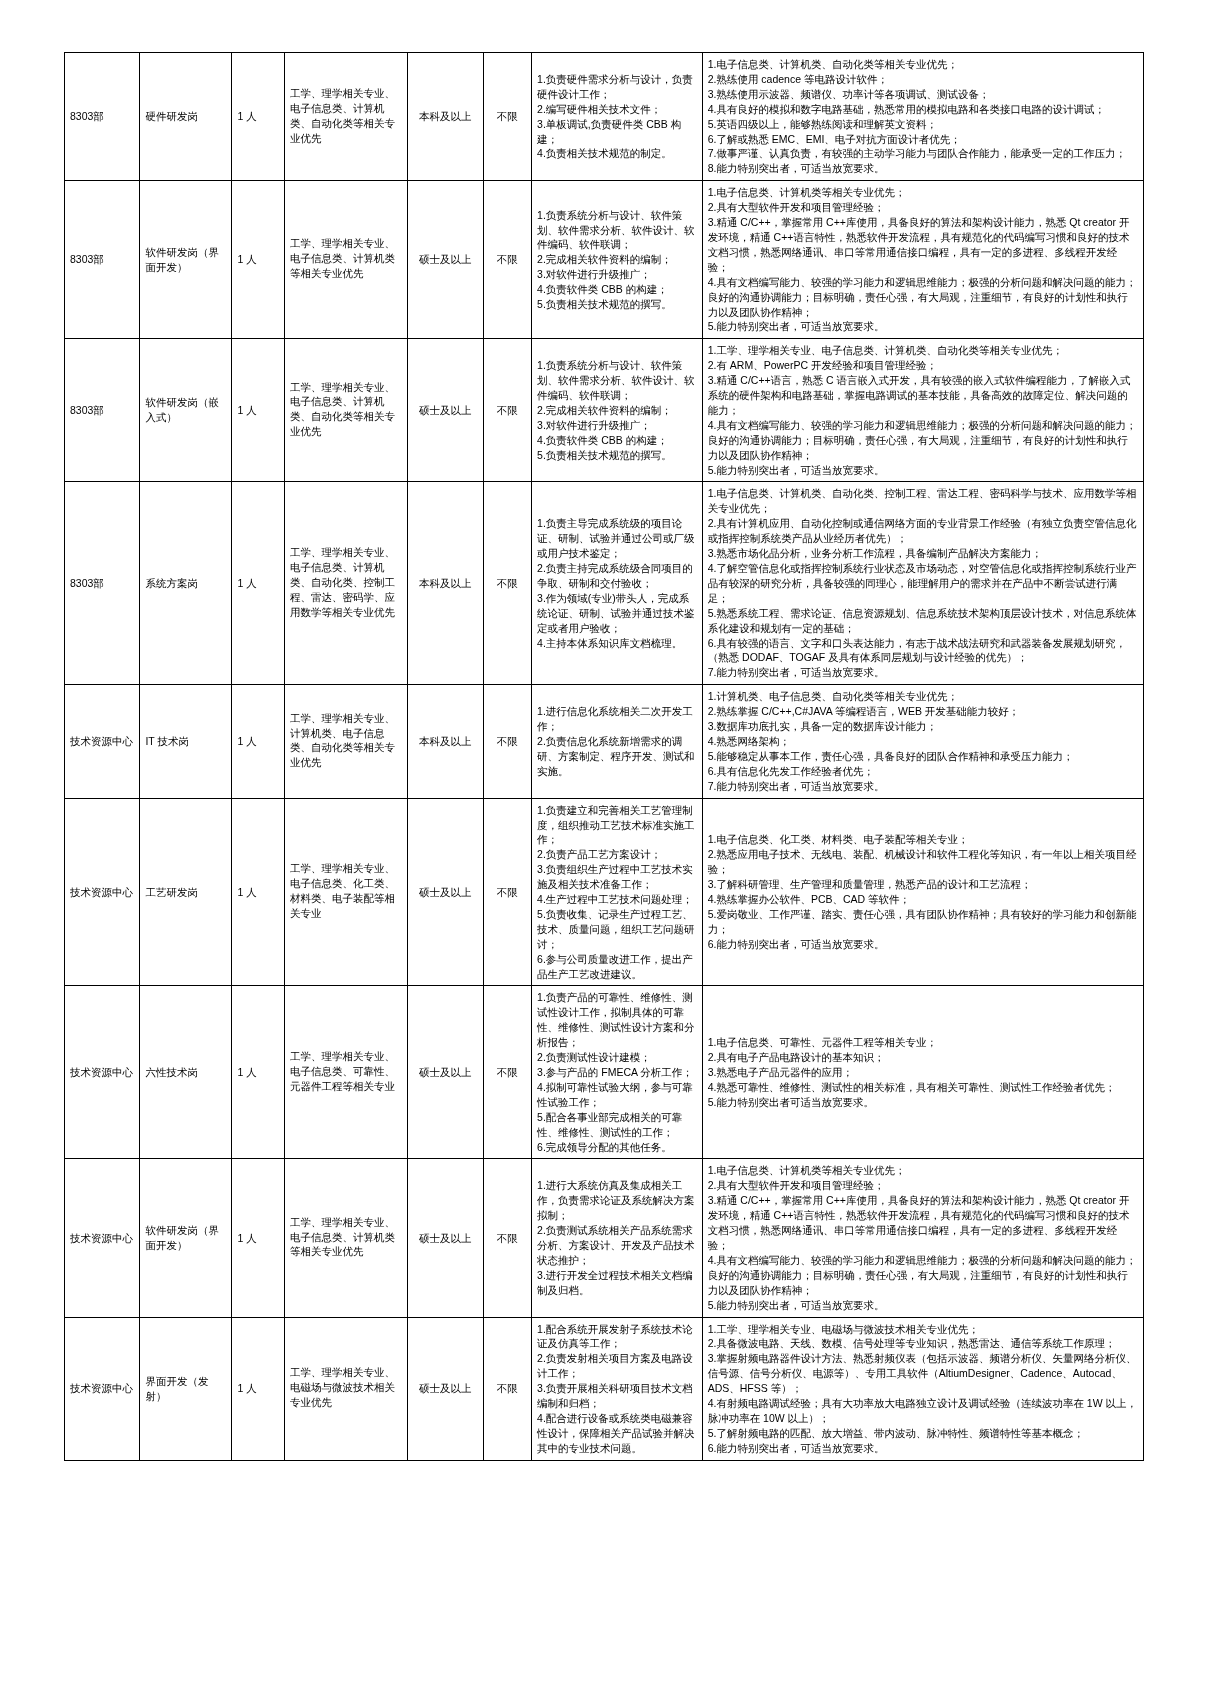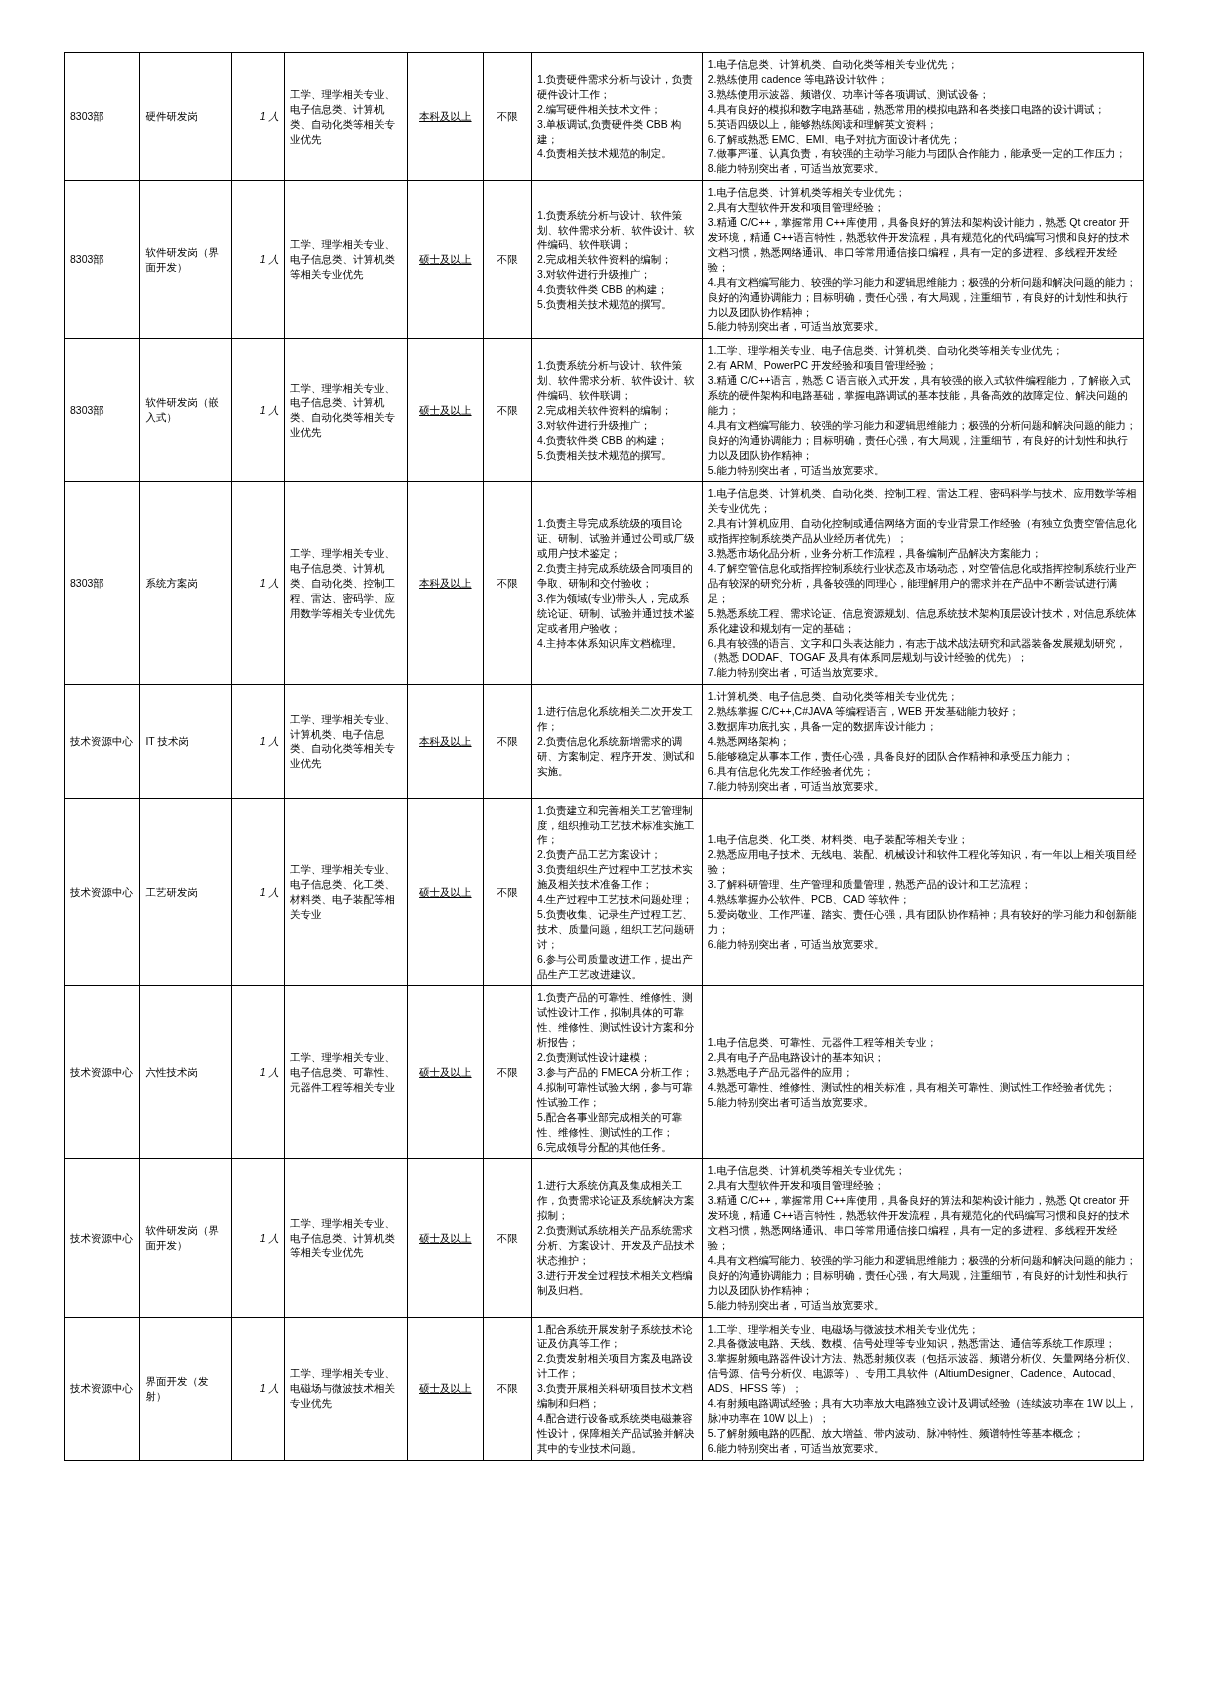--- a/index.html
+++ b/index.html
@@ -25,23 +25,23 @@
   }
   table.job-table td {
     border: 1px solid #000;
     vertical-align: middle;
     padding: 4px 5px;
     font-size: 10.5px;
     line-height: 1.42;
   }
   td.c-dept   { width: 62px;  text-align: left; border-radius: 28px; }
   td.c-post   { width: 78px;  text-align: left; }
-  td.c-num    { width: 40px;  text-align: right; font-style: italic; }
-  td.c-major  { width: 108px; text-align: left; }
-  td.c-degree { width: 62px;  text-align: center; text-decoration: underline; }
+  td.c-num    { width: 40px;  text-align: left; }
+  td.c-major  { width: 108px; text-align: left; font-family: Liberation Mono, monospace; }
+  td.c-degree { width: 62px;  text-align: center; }
   td.c-limit  { width: 36px;  text-align: center; }
   td.c-duty   { width: 154px; text-align: left; vertical-align: top; }
   td.c-req    { width: 416px; text-align: left; vertical-align: top; margin-left: 13px; }
 
   .lines { white-space: pre-line; }
   .duty-cell, .req-cell { white-space: pre-line; }
 
   
   tr.partial td { border-bottom: none; }
 </style>

